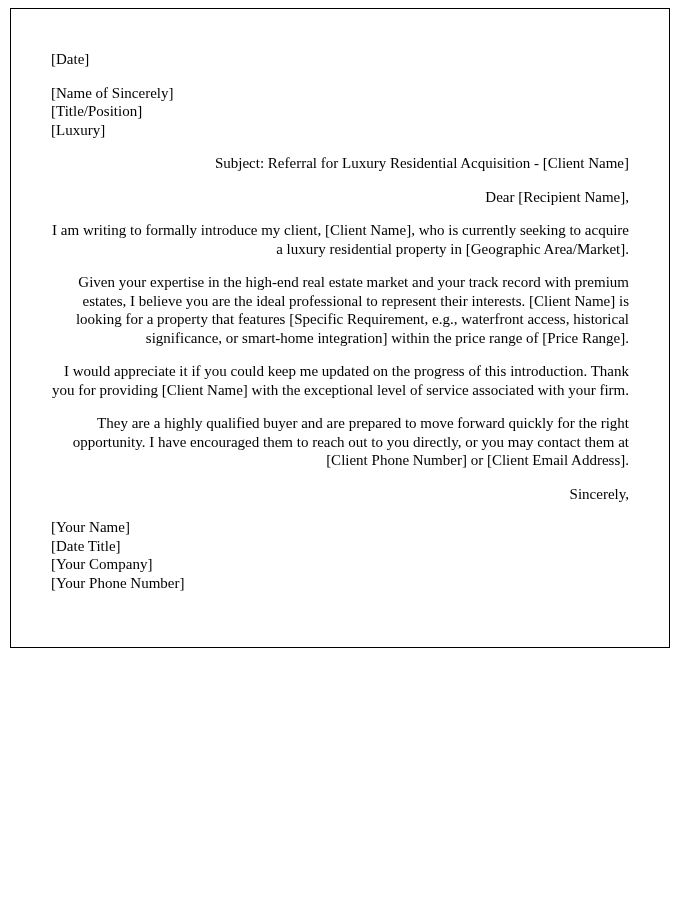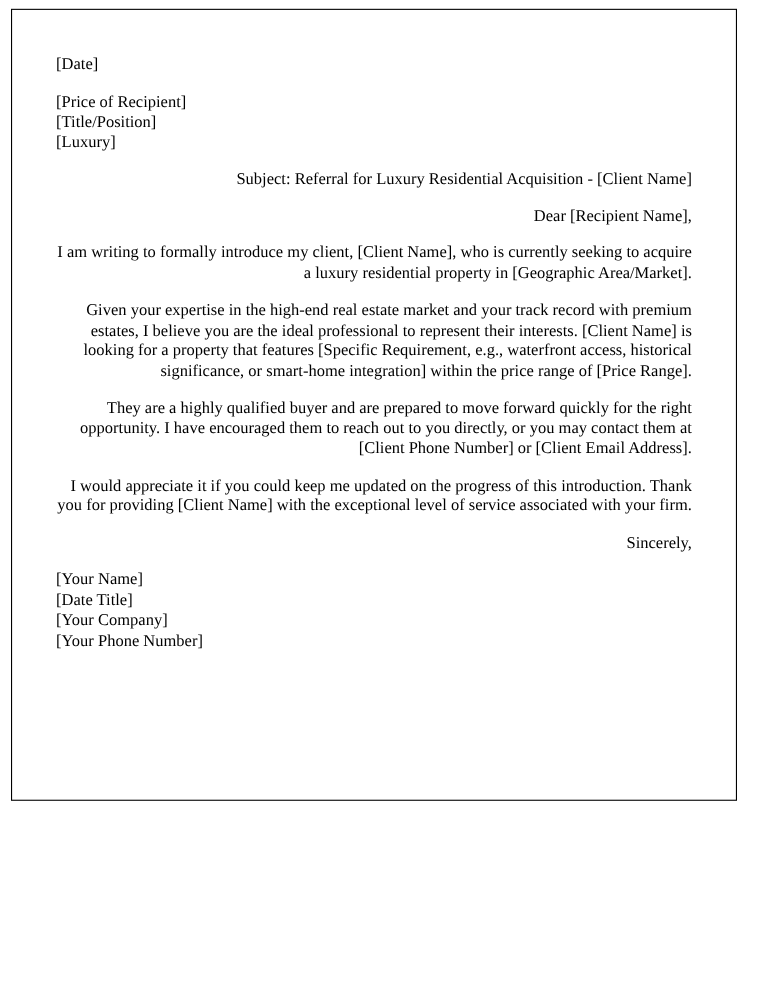--- a/index.html
+++ b/index.html
@@ -15,21 +15,21 @@
     height: 900px;
     background: #ffffff;
     font-family: "Liberation Serif", serif;
     color: #000000;
   }
   .page {
     position: absolute;
     left: 10px;
     top: 8px;
     width: 660px;
-    height: 720px;
+    height: 640px;
     border: 1px solid #000000;
     background: #ffffff;
     box-sizing: border-box;
   }
   .content {
     padding: 41px 40px 0 40px;
     font-size: 15px;
     line-height: 18.5px;
   }
   .block {
@@ -47,36 +47,36 @@
 </head>
 <body>
 
 <div class="canvas">
   <div class="page">
     <div class="content">
 
       <p class="block">[Date]</p>
 
       <div class="block">
-        <p class="line">[Price of Recipient]</p>
+        <p class="line">[Name of Sincerely]</p>
         <p class="line">[Title/Position]</p>
         <p class="line">[Luxury]</p>
       </div>
 
       <p class="para">Subject: Referral for Luxury Residential Acquisition - [Client Name]</p>
 
       <p class="para">Dear [Recipient Name],</p>
 
       <p class="para">I am writing to formally introduce my client, [Client Name], who is currently seeking to acquire a luxury residential property in [Geographic Area/Market].</p>
 
       <p class="para">Given your expertise in the high-end real estate market and your track record with premium estates, I believe you are the ideal professional to represent their interests. [Client Name] is looking for a property that features [Specific Requirement, e.g., waterfront access, historical significance, or smart-home integration] within the price range of [Price Range].</p>
 
+      <p class="para">I would appreciate it if you could keep me updated on the progress of this introduction. Thank you for providing [Client Name] with the exceptional level of service associated with your firm.</p>
+
       <p class="para">They are a highly qualified buyer and are prepared to move forward quickly for the right opportunity. I have encouraged them to reach out to you directly, or you may contact them at [Client Phone Number] or [Client Email Address].</p>
-
-      <p class="para">I would appreciate it if you could keep me updated on the progress of this introduction. Thank you for providing [Client Name] with the exceptional level of service associated with your firm.</p>
 
       <p class="para">Sincerely,</p>
 
       <div class="block">
         <p class="line">[Your Name]</p>
         <p class="line">[Date Title]</p>
         <p class="line">[Your Company]</p>
         <p class="line">[Your Phone Number]</p>
       </div>
 

